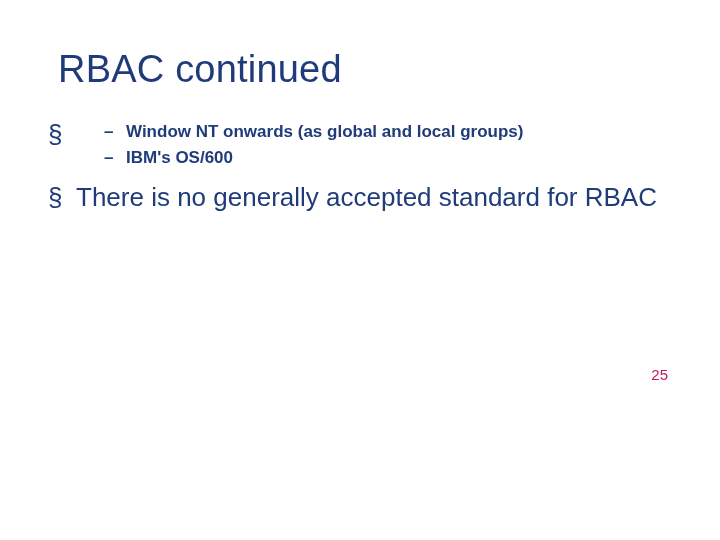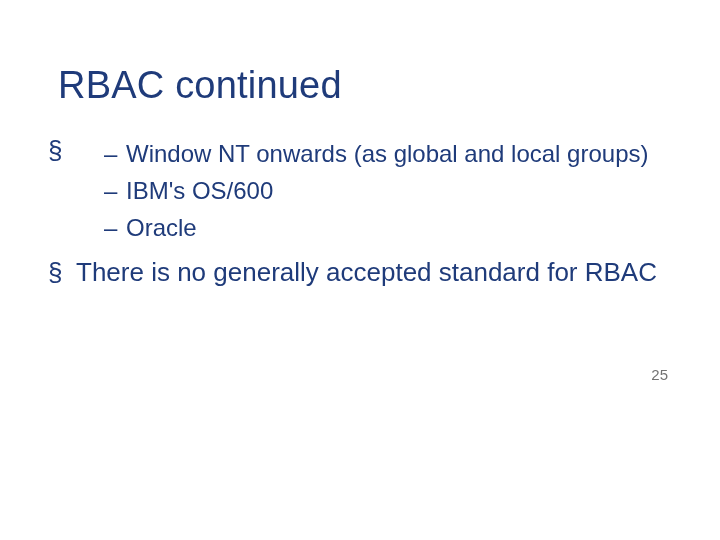--- a/index.html
+++ b/index.html
@@ -10,21 +10,21 @@
     background: #ffffff;
     font-family: Arial, Helvetica, sans-serif;
     color: #1f3b7a;
     overflow: hidden;
   }
   .slide {
     position: relative;
     width: 720px;
     height: 407px;
     box-sizing: border-box;
-    padding: 64px 40px 0 40px;
+    padding: 48px 40px 0 40px;
     border-radius: 31px;
   }
   .title {
     font-size: 38px;
     font-weight: 400;
     margin: 0 0 28px 18px;
     letter-spacing: 0.2px;
   }
   ul.level1 {
     list-style: none;
@@ -42,53 +42,53 @@
     content: "§";
     position: absolute;
     left: 0;
     top: 0;
     font-size: 26px;
   }
   ul.level2 {
     list-style: none;
     margin: 24px 0 10px 0;
     padding: 0 0 0 28px;
-    font-size: 24px;
+    font-size: 17px;
     line-height: 1.55;
+    font-weight: bold;
   }
   ul.level2 > li {
     position: relative;
     padding-left: 22px;
   }
   ul.level2 > li::before {
     content: "–";
     position: absolute;
     left: 0;
     top: 0;
   }
   .pagenum {
     position: absolute;
     right: 52px;
     bottom: 24px;
     font-size: 15px;
-    color: #737373;
+    color: #be185d;
   }
 </style>
 </head>
 <body>
 
 <div class="slide">
   <h1 class="title">RBAC continued</h1>
 
   <ul class="level1">
     <li>
       <ul class="level2">
         <li>Window NT onwards (as global and local groups)</li>
         <li>IBM's OS/600</li>
-        <li>Oracle</li>
       </ul>
     </li>
     <li>
       <span>There is no generally accepted standard for RBAC</span>
     </li>
   </ul>
 
   <div class="pagenum">25</div>
 </div>
 

